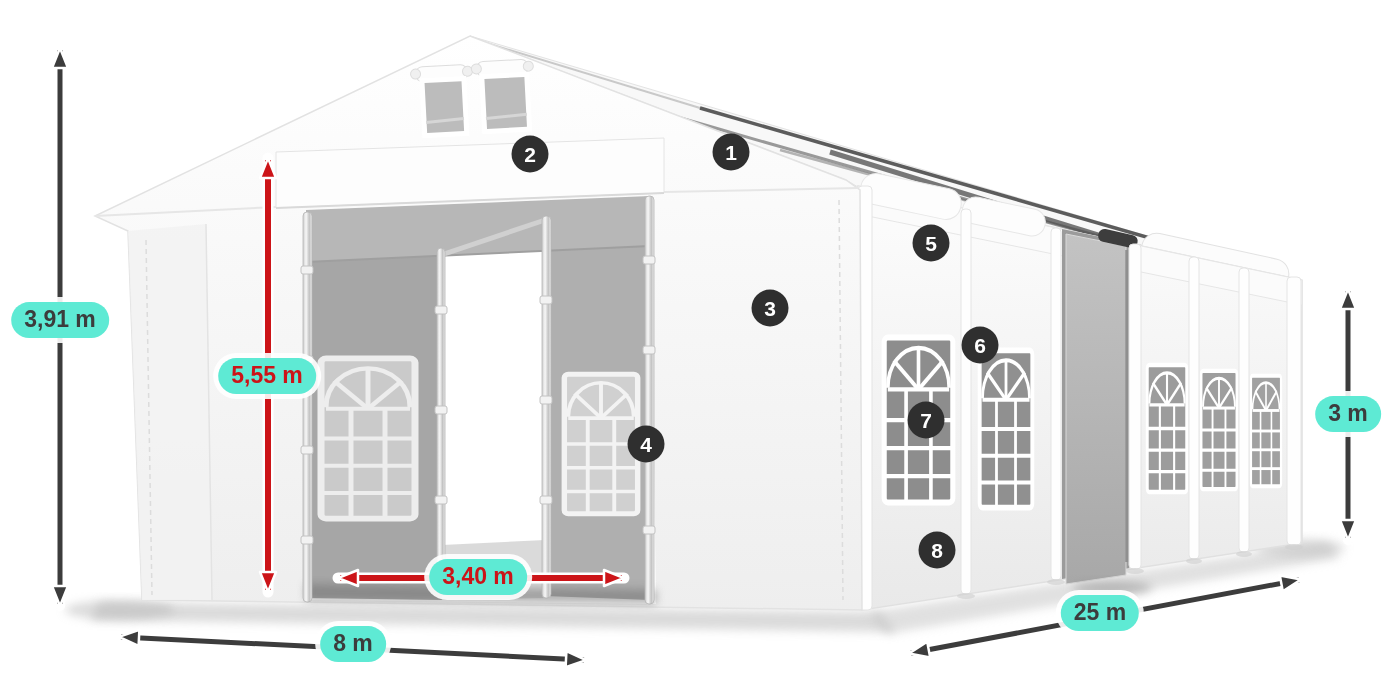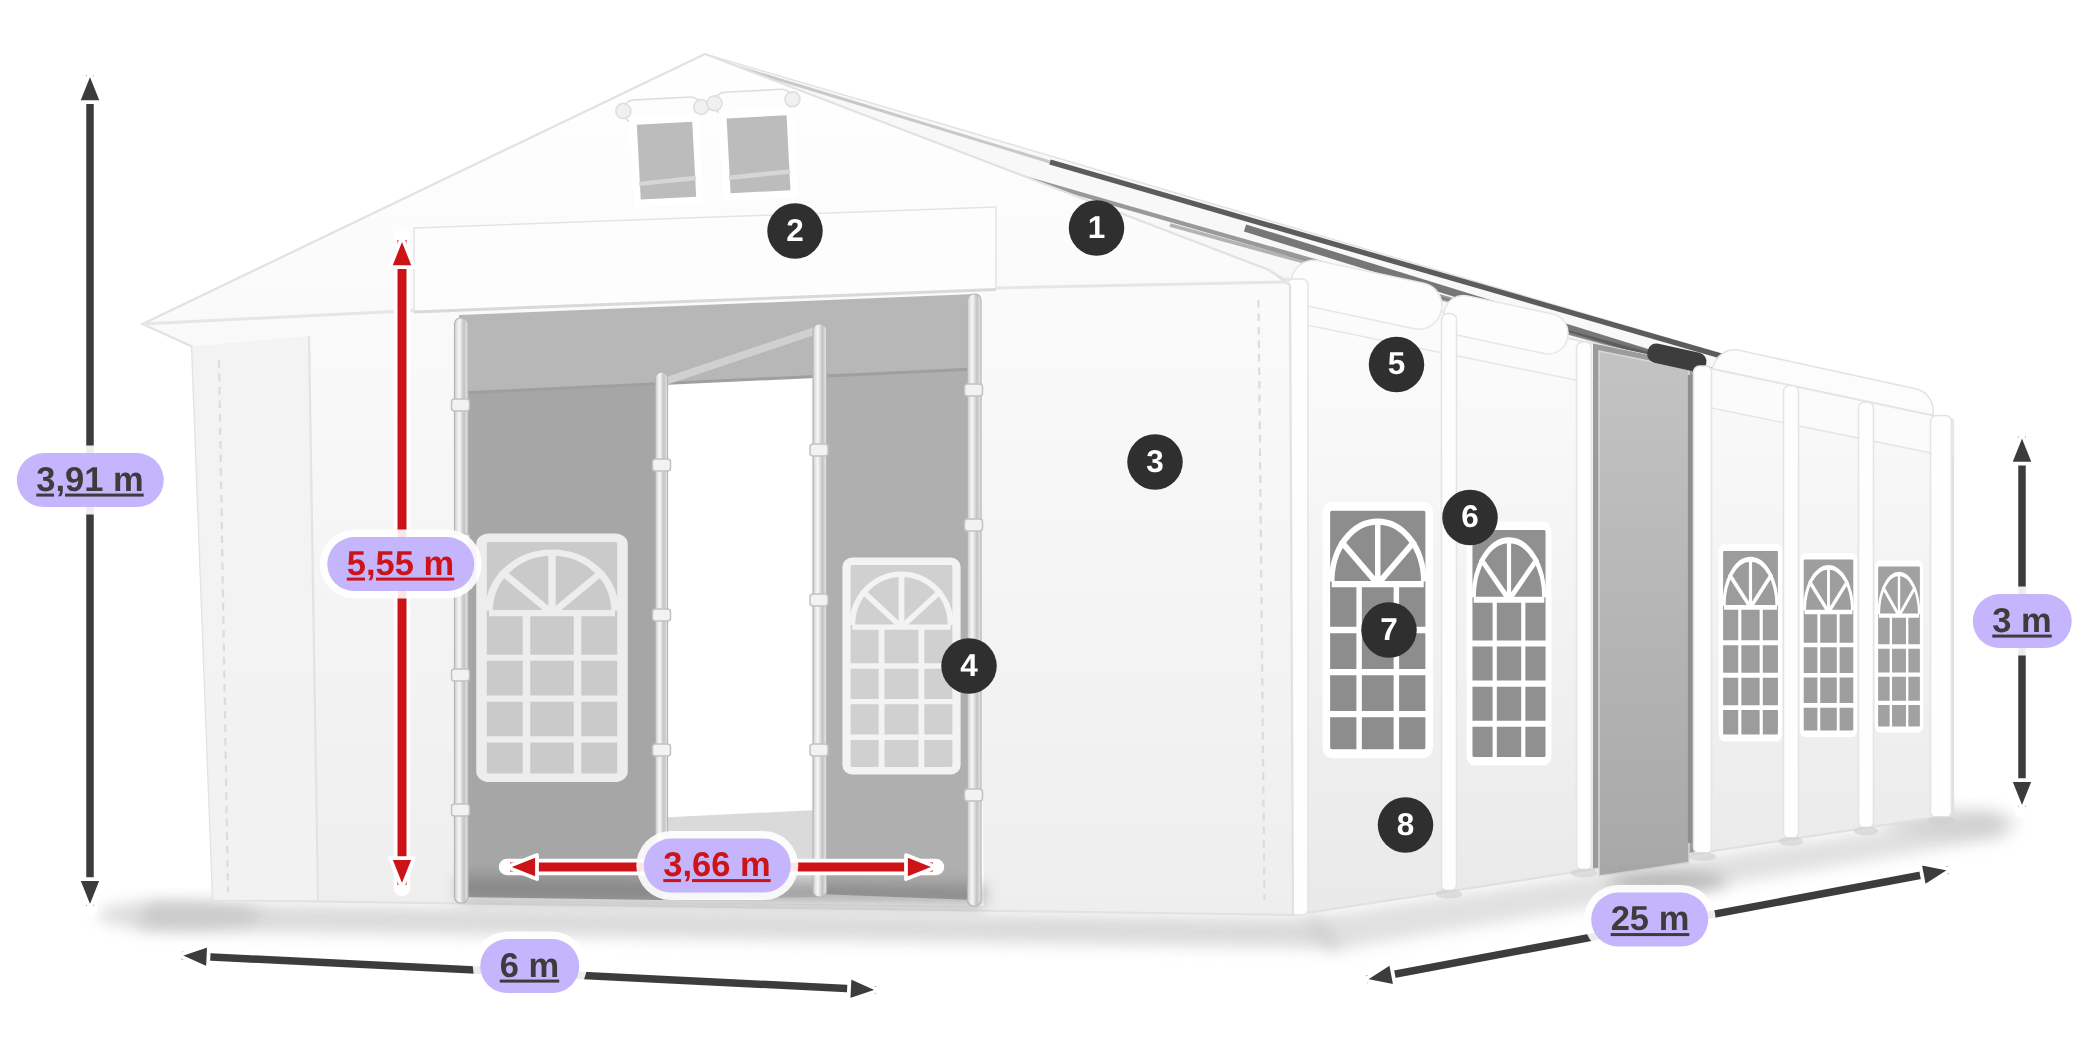--- a/index.html
+++ b/index.html
@@ -9,25 +9,24 @@
     --badge-text:#ffffff;
   }
   html,body{margin:0;padding:0;background:#ffffff;}
   .stage{
     position:relative;width:1400px;height:700px;background:#ffffff;overflow:hidden;
     font-family:"Liberation Sans","DejaVu Sans",sans-serif;
   }
   svg.layer{position:absolute;left:0;top:0;width:1400px;height:700px;}
   .pill{
     position:absolute;transform:translate(-50%,-50%);
-    background:#c4b5fd;border-radius:20px;padding:3px 13px;
+    background:#5eead4;border-radius:20px;padding:3px 13px;
     font-weight:bold;font-size:23px;line-height:1.3;white-space:nowrap;
     box-shadow:0 0 0 5px rgba(255,255,255,0.9);
     z-index:20;
-    text-decoration:underline;
   }
   .pill.dark{color:var(--dim-dark);}
   .pill.red{color:var(--dim-red);}
   .badge{
     position:absolute;transform:translate(-50%,-50%);
     width:37px;height:37px;border-radius:50%;
     background:var(--badge-bg);color:var(--badge-text);
     font-weight:bold;font-size:21px;
     display:flex;align-items:center;justify-content:center;
     z-index:30;
@@ -243,22 +242,22 @@
       <line x1="911" y1="653" x2="1299" y2="580" style="stroke:var(--dim-dark)" stroke-width="5" marker-start="url(#ahd)" marker-end="url(#ahd)"></line>
     </g>
     <g>
       <line x1="1348" y1="289" x2="1348" y2="540" stroke="#ffffff" stroke-width="10" stroke-linecap="round"></line>
       <line x1="1348" y1="291" x2="1348" y2="538" style="stroke:var(--dim-dark)" stroke-width="5" marker-start="url(#ahd)" marker-end="url(#ahd)"></line>
     </g>
   </svg>
 
   <div class="pill dark" style="left:60px;top:320px">3,91 m</div>
   <div class="pill red" style="left:267px;top:376px">5,55 m</div>
-  <div class="pill red" style="left:478px;top:577px">3,66 m</div>
-  <div class="pill dark" style="left:353px;top:644px">6 m</div>
+  <div class="pill red" style="left:478px;top:577px">3,40 m</div>
+  <div class="pill dark" style="left:353px;top:644px">8 m</div>
   <div class="pill dark" style="left:1100px;top:613px">25 m</div>
   <div class="pill dark" style="left:1348px;top:414px">3 m</div>
 
   <div class="badge" style="left:731px;top:152px">1</div>
   <div class="badge" style="left:530px;top:154px">2</div>
   <div class="badge" style="left:770px;top:308px">3</div>
   <div class="badge" style="left:646px;top:444px">4</div>
   <div class="badge" style="left:931px;top:243px">5</div>
   <div class="badge" style="left:980px;top:345px">6</div>
   <div class="badge" style="left:926px;top:420px">7</div>

